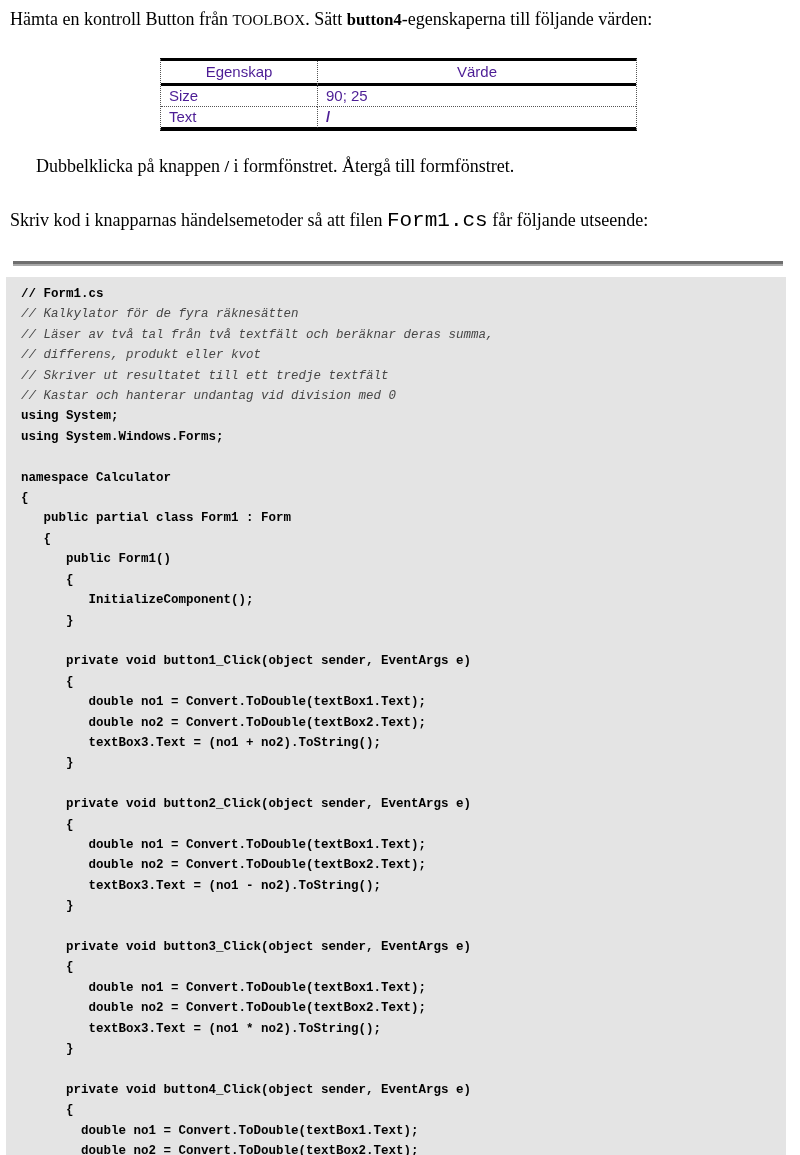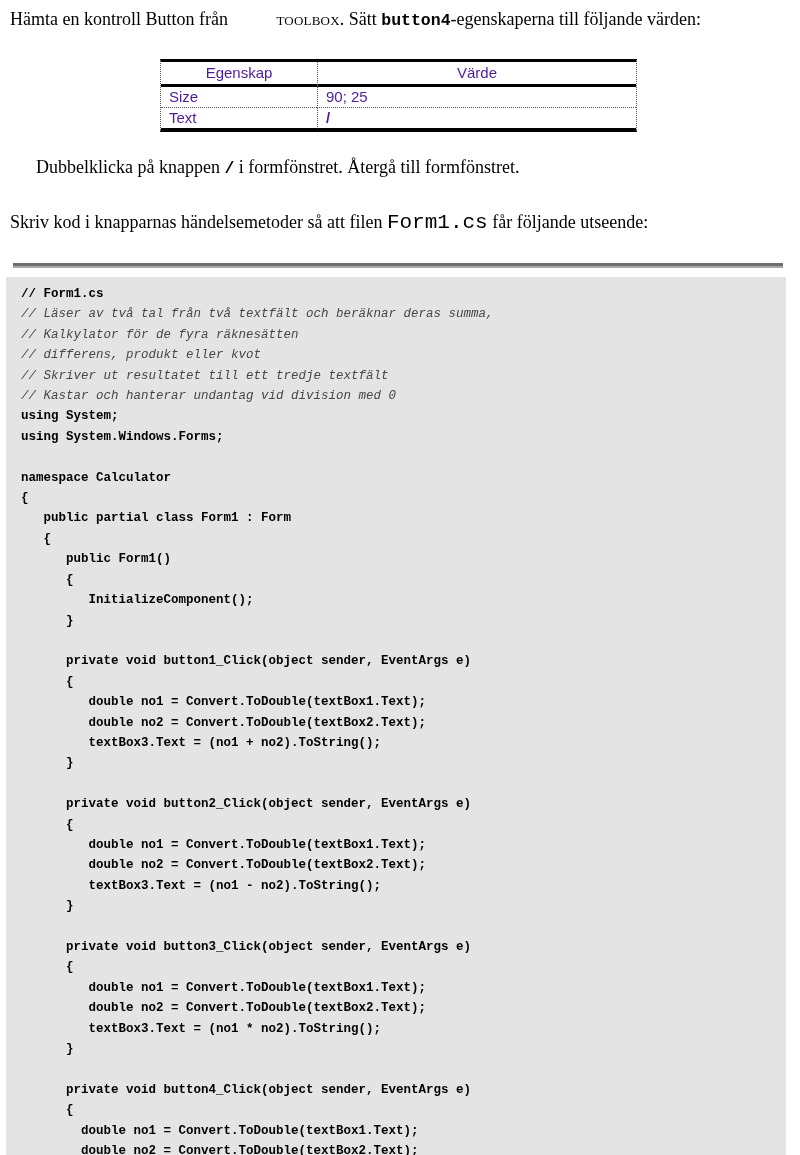--- a/index.html
+++ b/index.html
@@ -15,22 +15,22 @@
     font-size: 18px;
     line-height: 1.25;
     color: #000;
     padding-left: 10px;
     padding-right: 14px;
   }
   .para-intro { padding-top: 8px; }
   .para-doubleclick { margin-top: 24px; margin-left: 26px; }
   .para-writecode { margin-top: 31px; }
 
-  .smallcaps-ref { font-size: 13px; letter-spacing: 0.2px; margin-left: 44px; }
-  .sans-bold-ref { font-family: Liberation Mono, monospace; font-weight: 700; font-size: 16.5px; }
+  .smallcaps-ref { font-size: 15px; letter-spacing: 0.2px; }
+  .sans-bold-ref { font-family: Liberation Serif, serif; font-weight: 700; font-size: 16.5px; }
   .sans-ref { font-family: Liberation Mono, monospace; font-size: 21px; }
 
   table.props {
     border-collapse: separate;
     border-spacing: 0;
     margin: 27px 0 0 160px;
     width: 477px;
     font-family: "Liberation Sans", sans-serif;
     font-size: 15px;
     color: #4c1d95;
@@ -116,22 +116,22 @@
   </table>
 
   <p class="body-text para-doubleclick"><span>Dubbelklicka på knappen </span><span class="sans-bold-ref">/</span><span> i formfönstret. Återgå till formfönstret.</span></p>
 
   <p class="body-text para-writecode"><span>Skriv kod i knapparnas händelsemetoder så att filen </span><span class="sans-ref">Form1.cs</span><span> får följande utseende:</span></p>
 
   <div class="divider"></div>
 
   <div class="code-block">
       <div class="code-line">// Form1.cs</div>
+      <div class="code-line comment">// Kalkylator för de fyra räknesätten</div>
       <div class="code-line comment">// Läser av två tal från två textfält och beräknar deras summa,</div>
-      <div class="code-line comment">// Kalkylator för de fyra räknesätten</div>
       <div class="code-line comment">// differens, produkt eller kvot</div>
       <div class="code-line comment">// Skriver ut resultatet till ett tredje textfält</div>
       <div class="code-line comment">// Kastar och hanterar undantag vid division med 0</div>
       <div class="code-line">using System;</div>
       <div class="code-line">using System.Windows.Forms;</div>
       <div class="code-line">&nbsp;</div>
       <div class="code-line">namespace Calculator</div>
       <div class="code-line">{</div>
       <div class="code-line">   public partial class Form1 : Form</div>
       <div class="code-line">   {</div>

